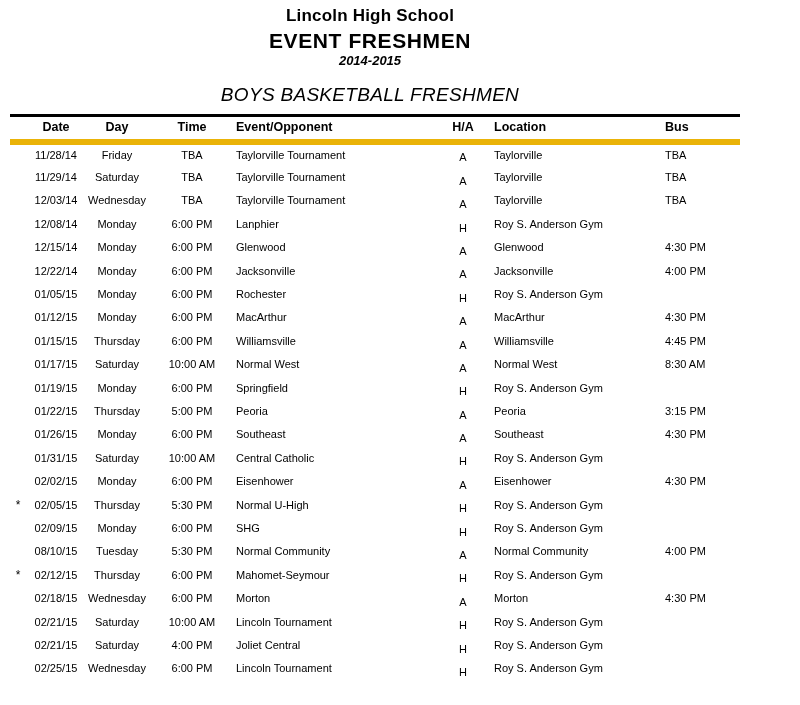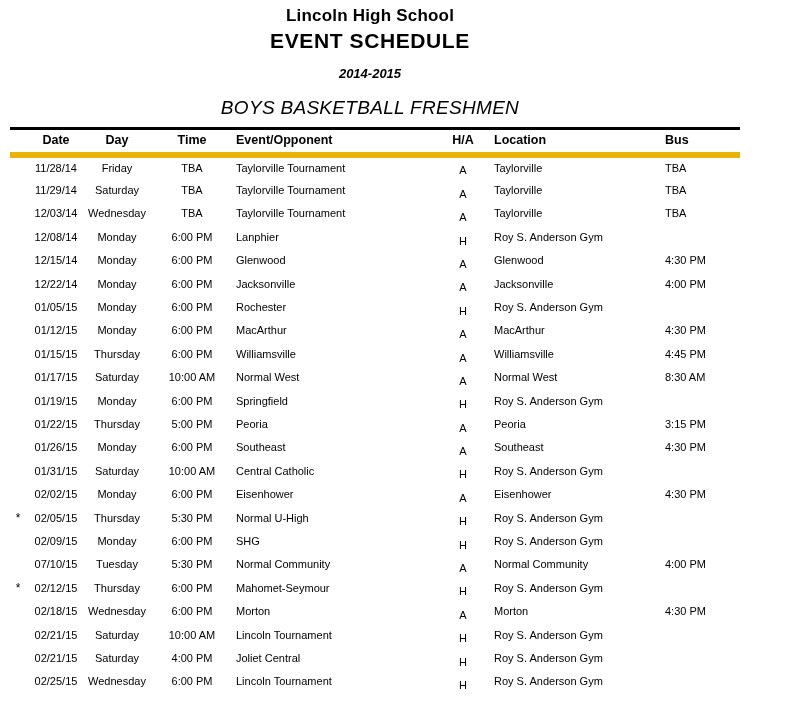--- a/index.html
+++ b/index.html
@@ -25,21 +25,20 @@
   .event-title {
     font-size: 21px;
     font-weight: bold;
     letter-spacing: 0.6px;
     margin-top: 3px;
   }
   .season {
     font-size: 13px;
     font-weight: bold;
     font-style: italic;
-    margin-top: 13px;
   }
   .team {
     font-size: 19px;
     font-style: italic;
     letter-spacing: 0.3px;
     margin-top: 16px;
   }
   table.schedule {
     width: 780px;
     table-layout: fixed;
@@ -76,21 +75,21 @@
   
   td.c-ha { vertical-align: bottom; padding-bottom: 2px; }
 </style>
 </head>
 <body>
 
 <div class="page">
 
   <div class="titles">
     <div class="school">Lincoln High School</div>
-    <div class="event-title">EVENT SCHEDULE</div>
+    <div class="event-title">EVENT FRESHMEN</div>
     <div class="season">2014-2015</div>
     <div class="team">BOYS BASKETBALL FRESHMEN</div>
   </div>
 
   <table class="schedule">
     <colgroup>
       <col style="width:16px">
       <col style="width:60px">
       <col style="width:62px">
       <col style="width:88px">
@@ -277,21 +276,21 @@
     <td class="c-date">02/09/15</td>
     <td class="c-day">Monday</td>
     <td class="c-time">6:00 PM</td>
     <td class="c-event">SHG</td>
     <td class="c-ha">H</td>
     <td class="c-location">Roy S. Anderson Gym</td>
     <td class="c-bus"></td>
   </tr>
         <tr>
     <td class="c-note"></td>
-    <td class="c-date">07/10/15</td>
+    <td class="c-date">08/10/15</td>
     <td class="c-day">Tuesday</td>
     <td class="c-time">5:30 PM</td>
     <td class="c-event">Normal Community</td>
     <td class="c-ha">A</td>
     <td class="c-location">Normal Community</td>
     <td class="c-bus">4:00 PM</td>
   </tr>
         <tr>
     <td class="c-note">*</td>
     <td class="c-date">02/12/15</td>

